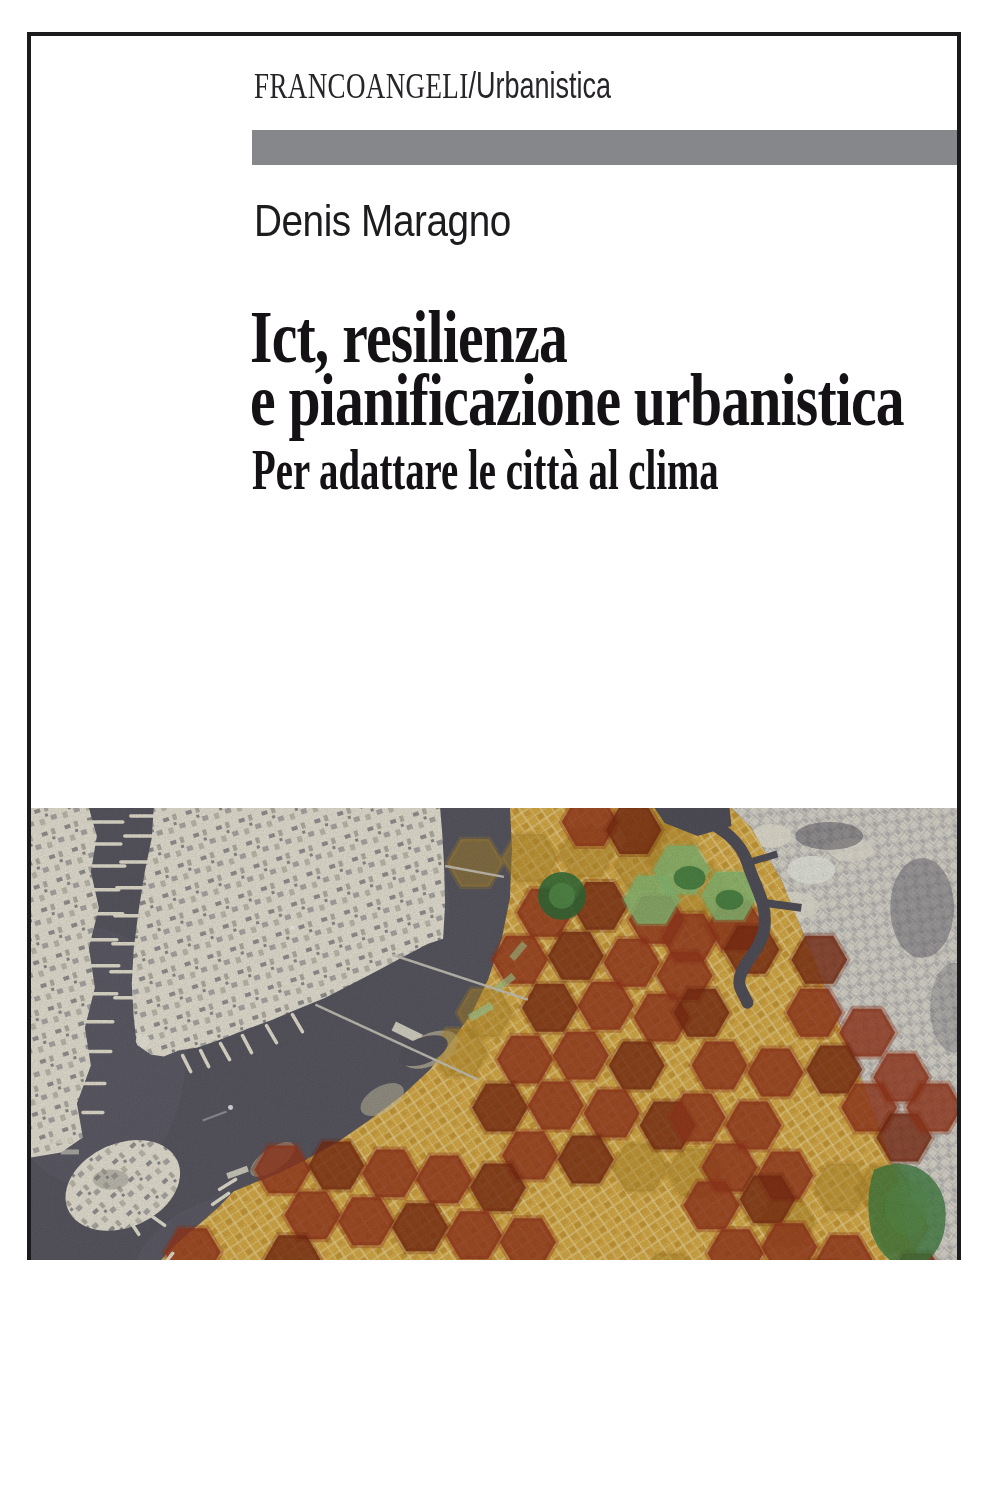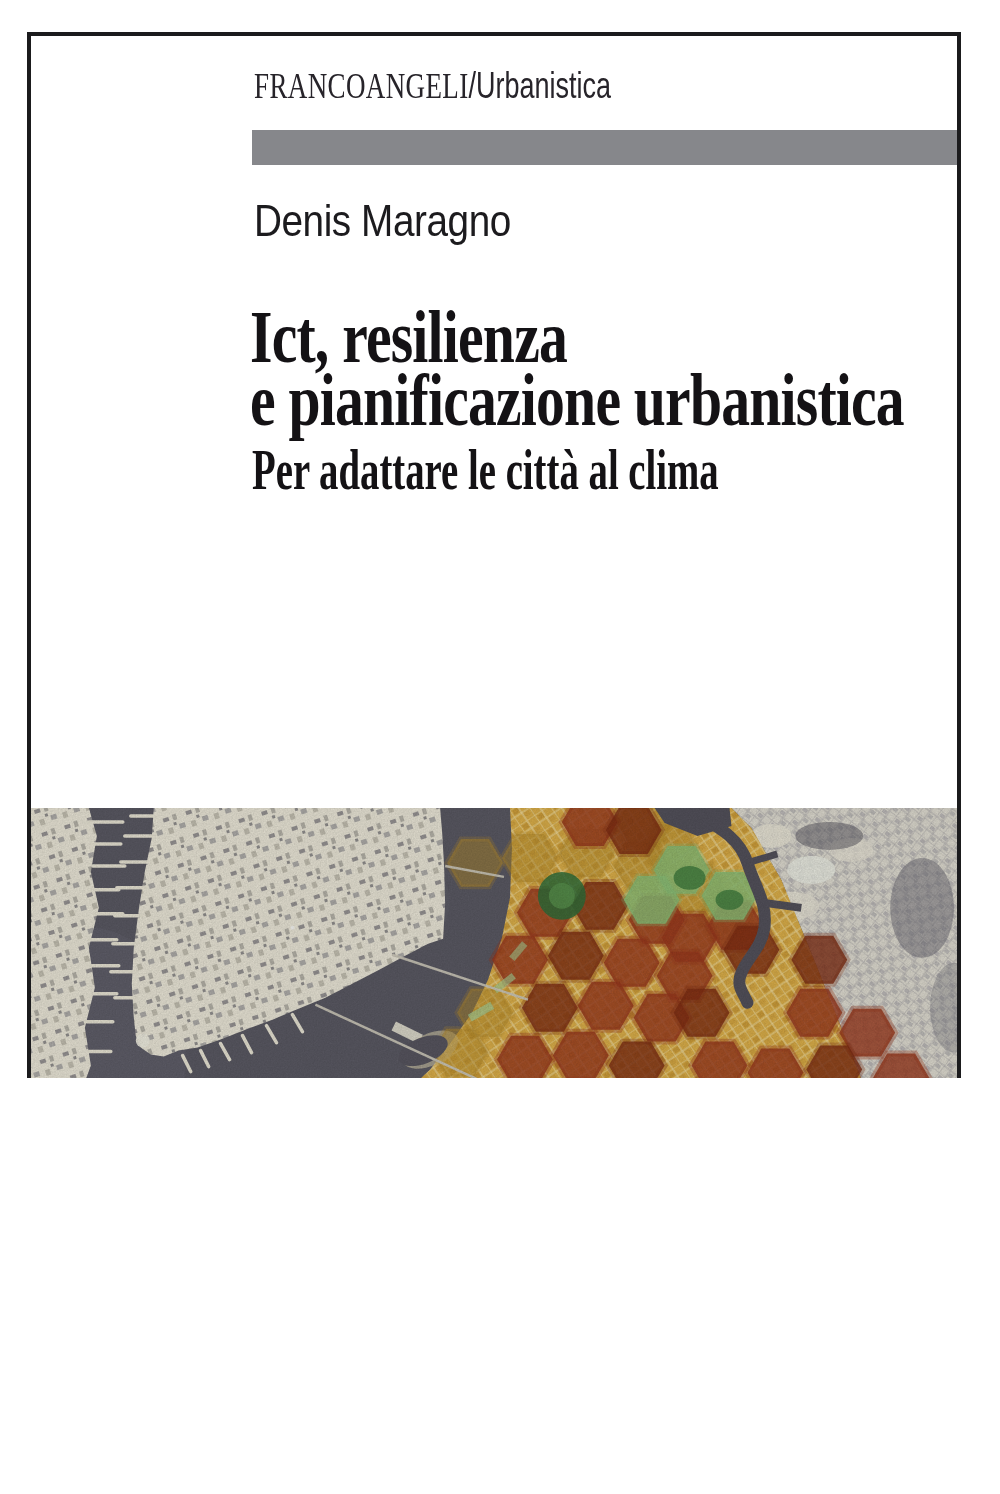--- a/index.html
+++ b/index.html
@@ -1,16 +1,16 @@
 <!DOCTYPE html>
 <html><head>
 <meta charset="utf-8">
 <style>
   html,body{margin:0;padding:0;background:#ffffff;}
-  .page{position:relative;width:1000px;height:1078px;background:#ffffff;overflow:hidden;
+  .page{position:relative;width:1000px;height:1260px;background:#ffffff;overflow:hidden;
         font-family:"Liberation Sans",sans-serif;}
   .frame{position:absolute;left:27px;top:32px;width:934px;height:1396px;
          border:4px solid #1b1b1d;box-sizing:border-box;background:#ffffff;}
   .pub{position:absolute;left:223px;top:29px;white-space:nowrap;
        transform:scaleX(.75);transform-origin:0 0;font-size:36px;color:#27242a;}
   .pub .brand{font-family:"Liberation Serif",serif;font-weight:400;letter-spacing:.5px;}
   .pub .series{font-family:"Liberation Sans",sans-serif;}
   .bar{position:absolute;left:221px;top:94px;width:705px;height:35px;background:#86878b;}
   .author{position:absolute;left:223px;top:160px;white-space:nowrap;
           font-size:44px;color:#1c1b1e;transform:scaleX(.88);transform-origin:0 0;letter-spacing:-.5px;}

